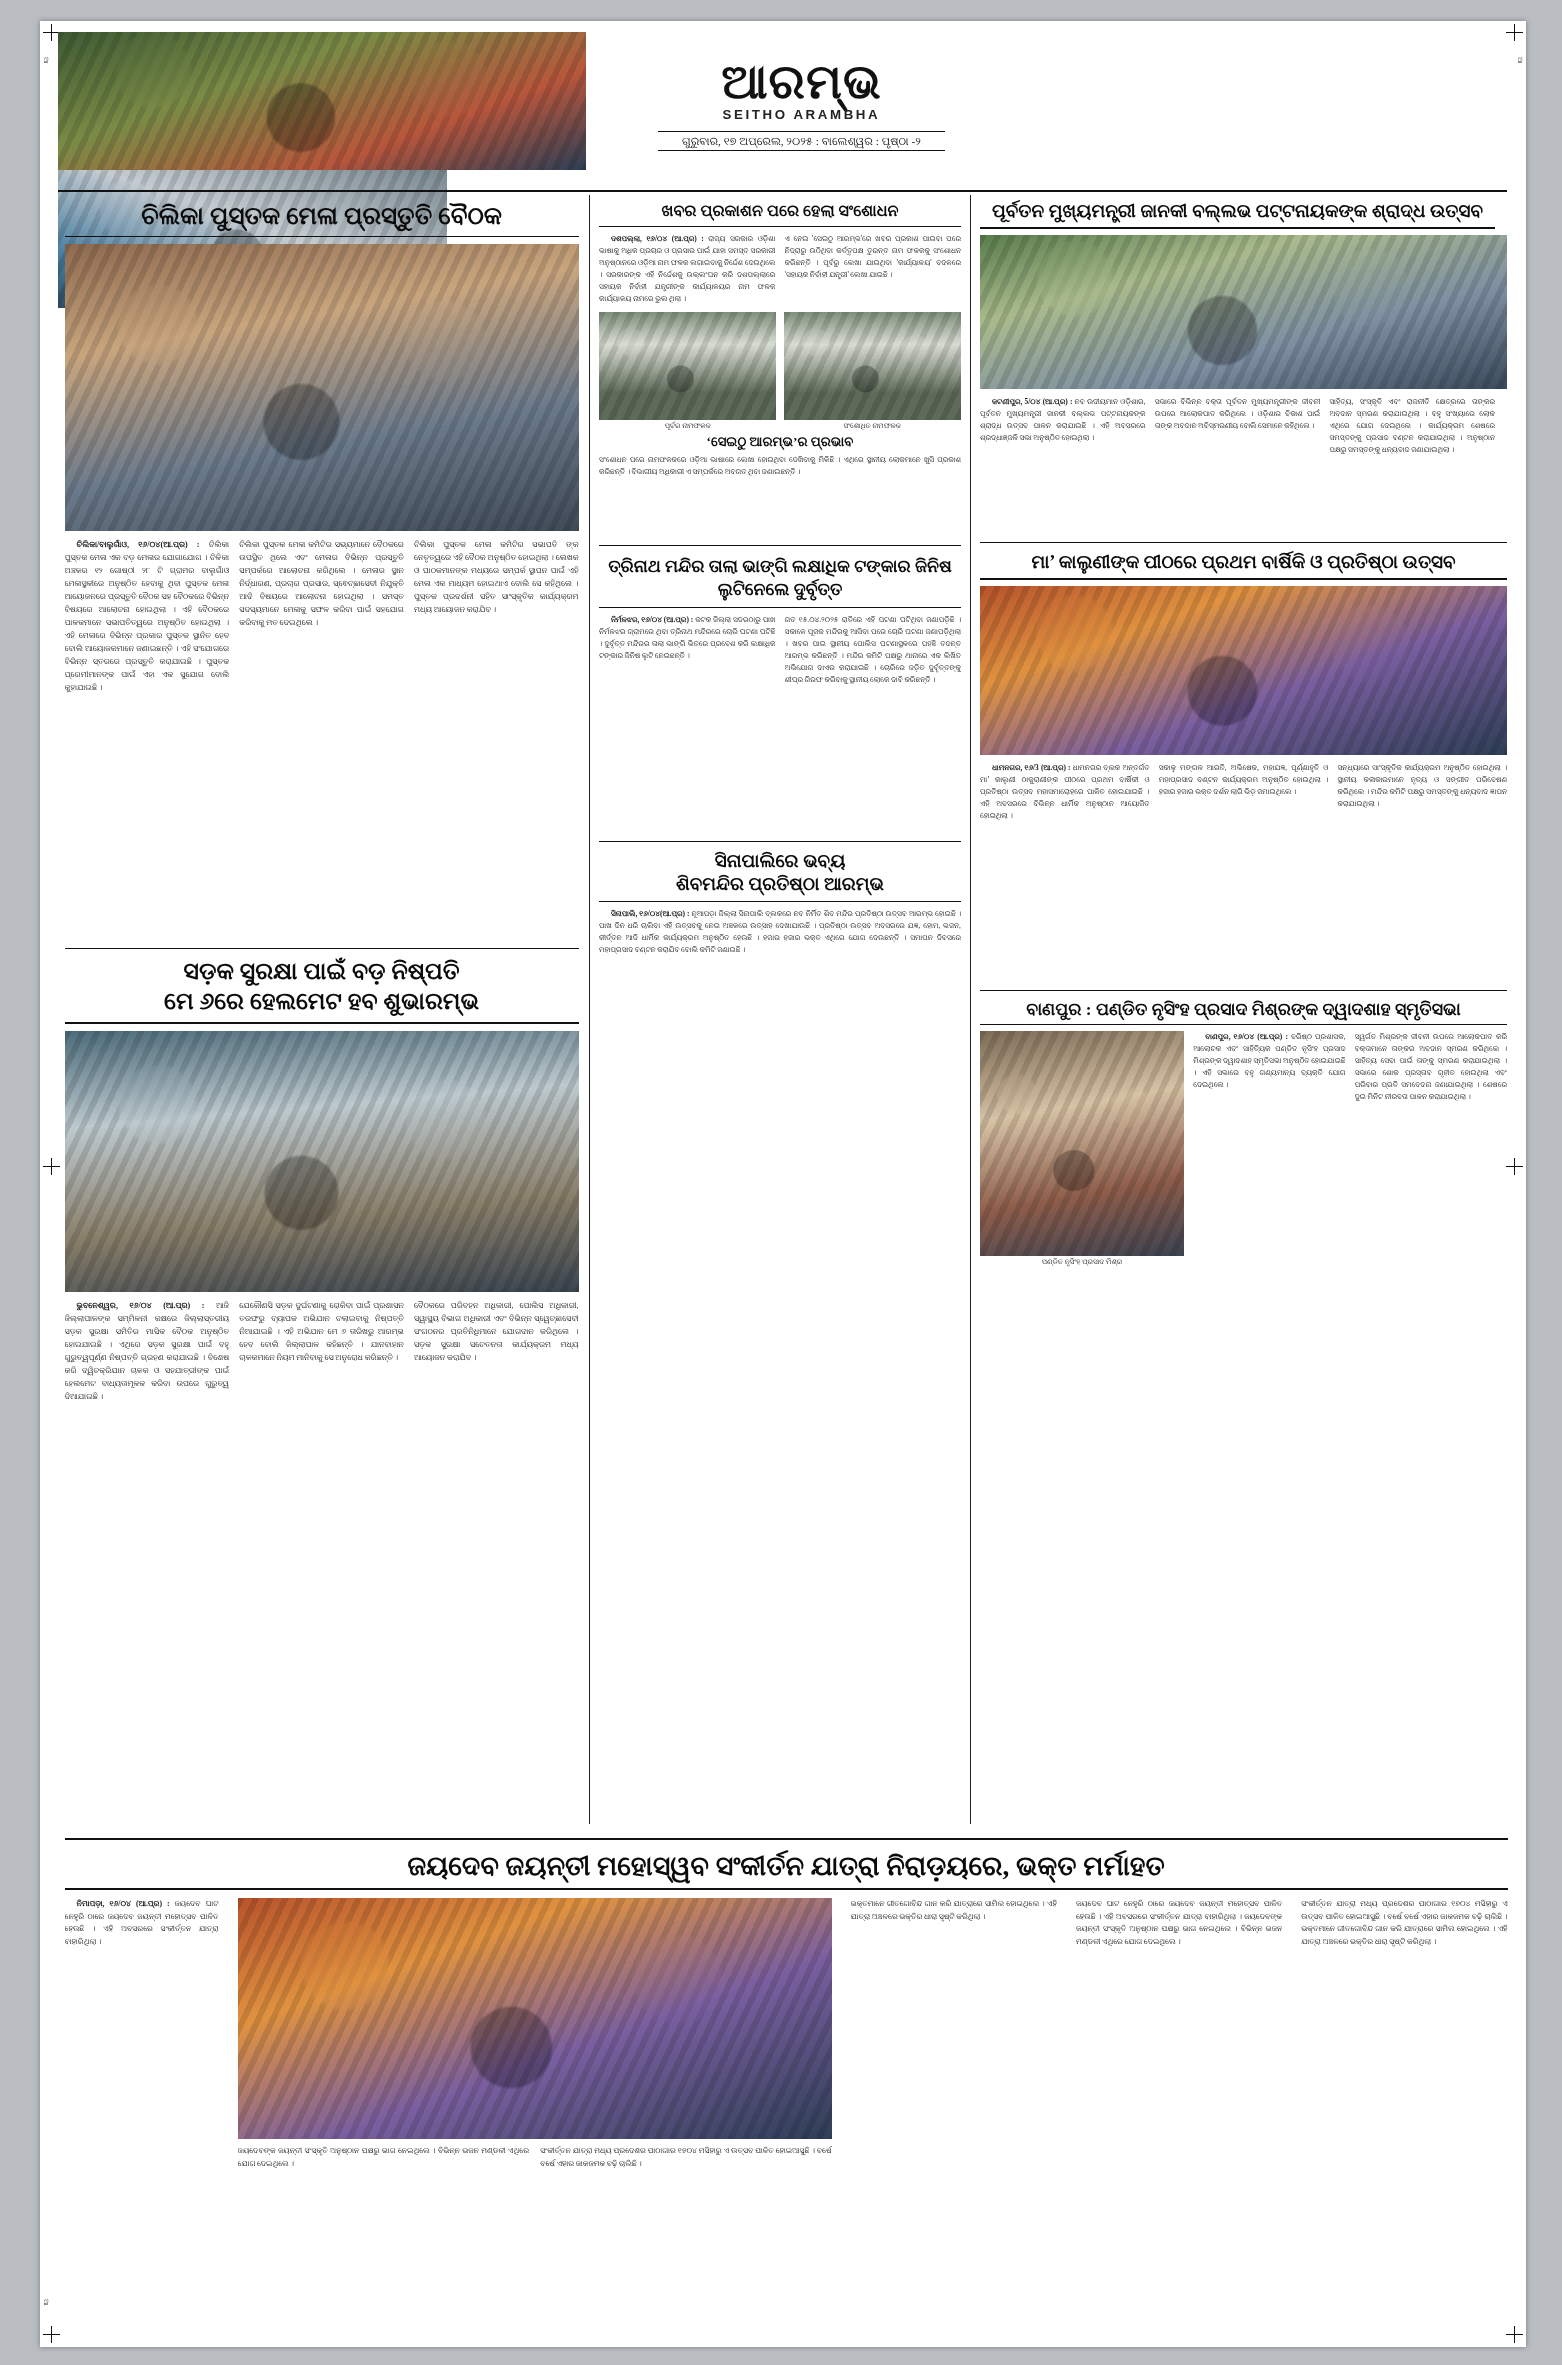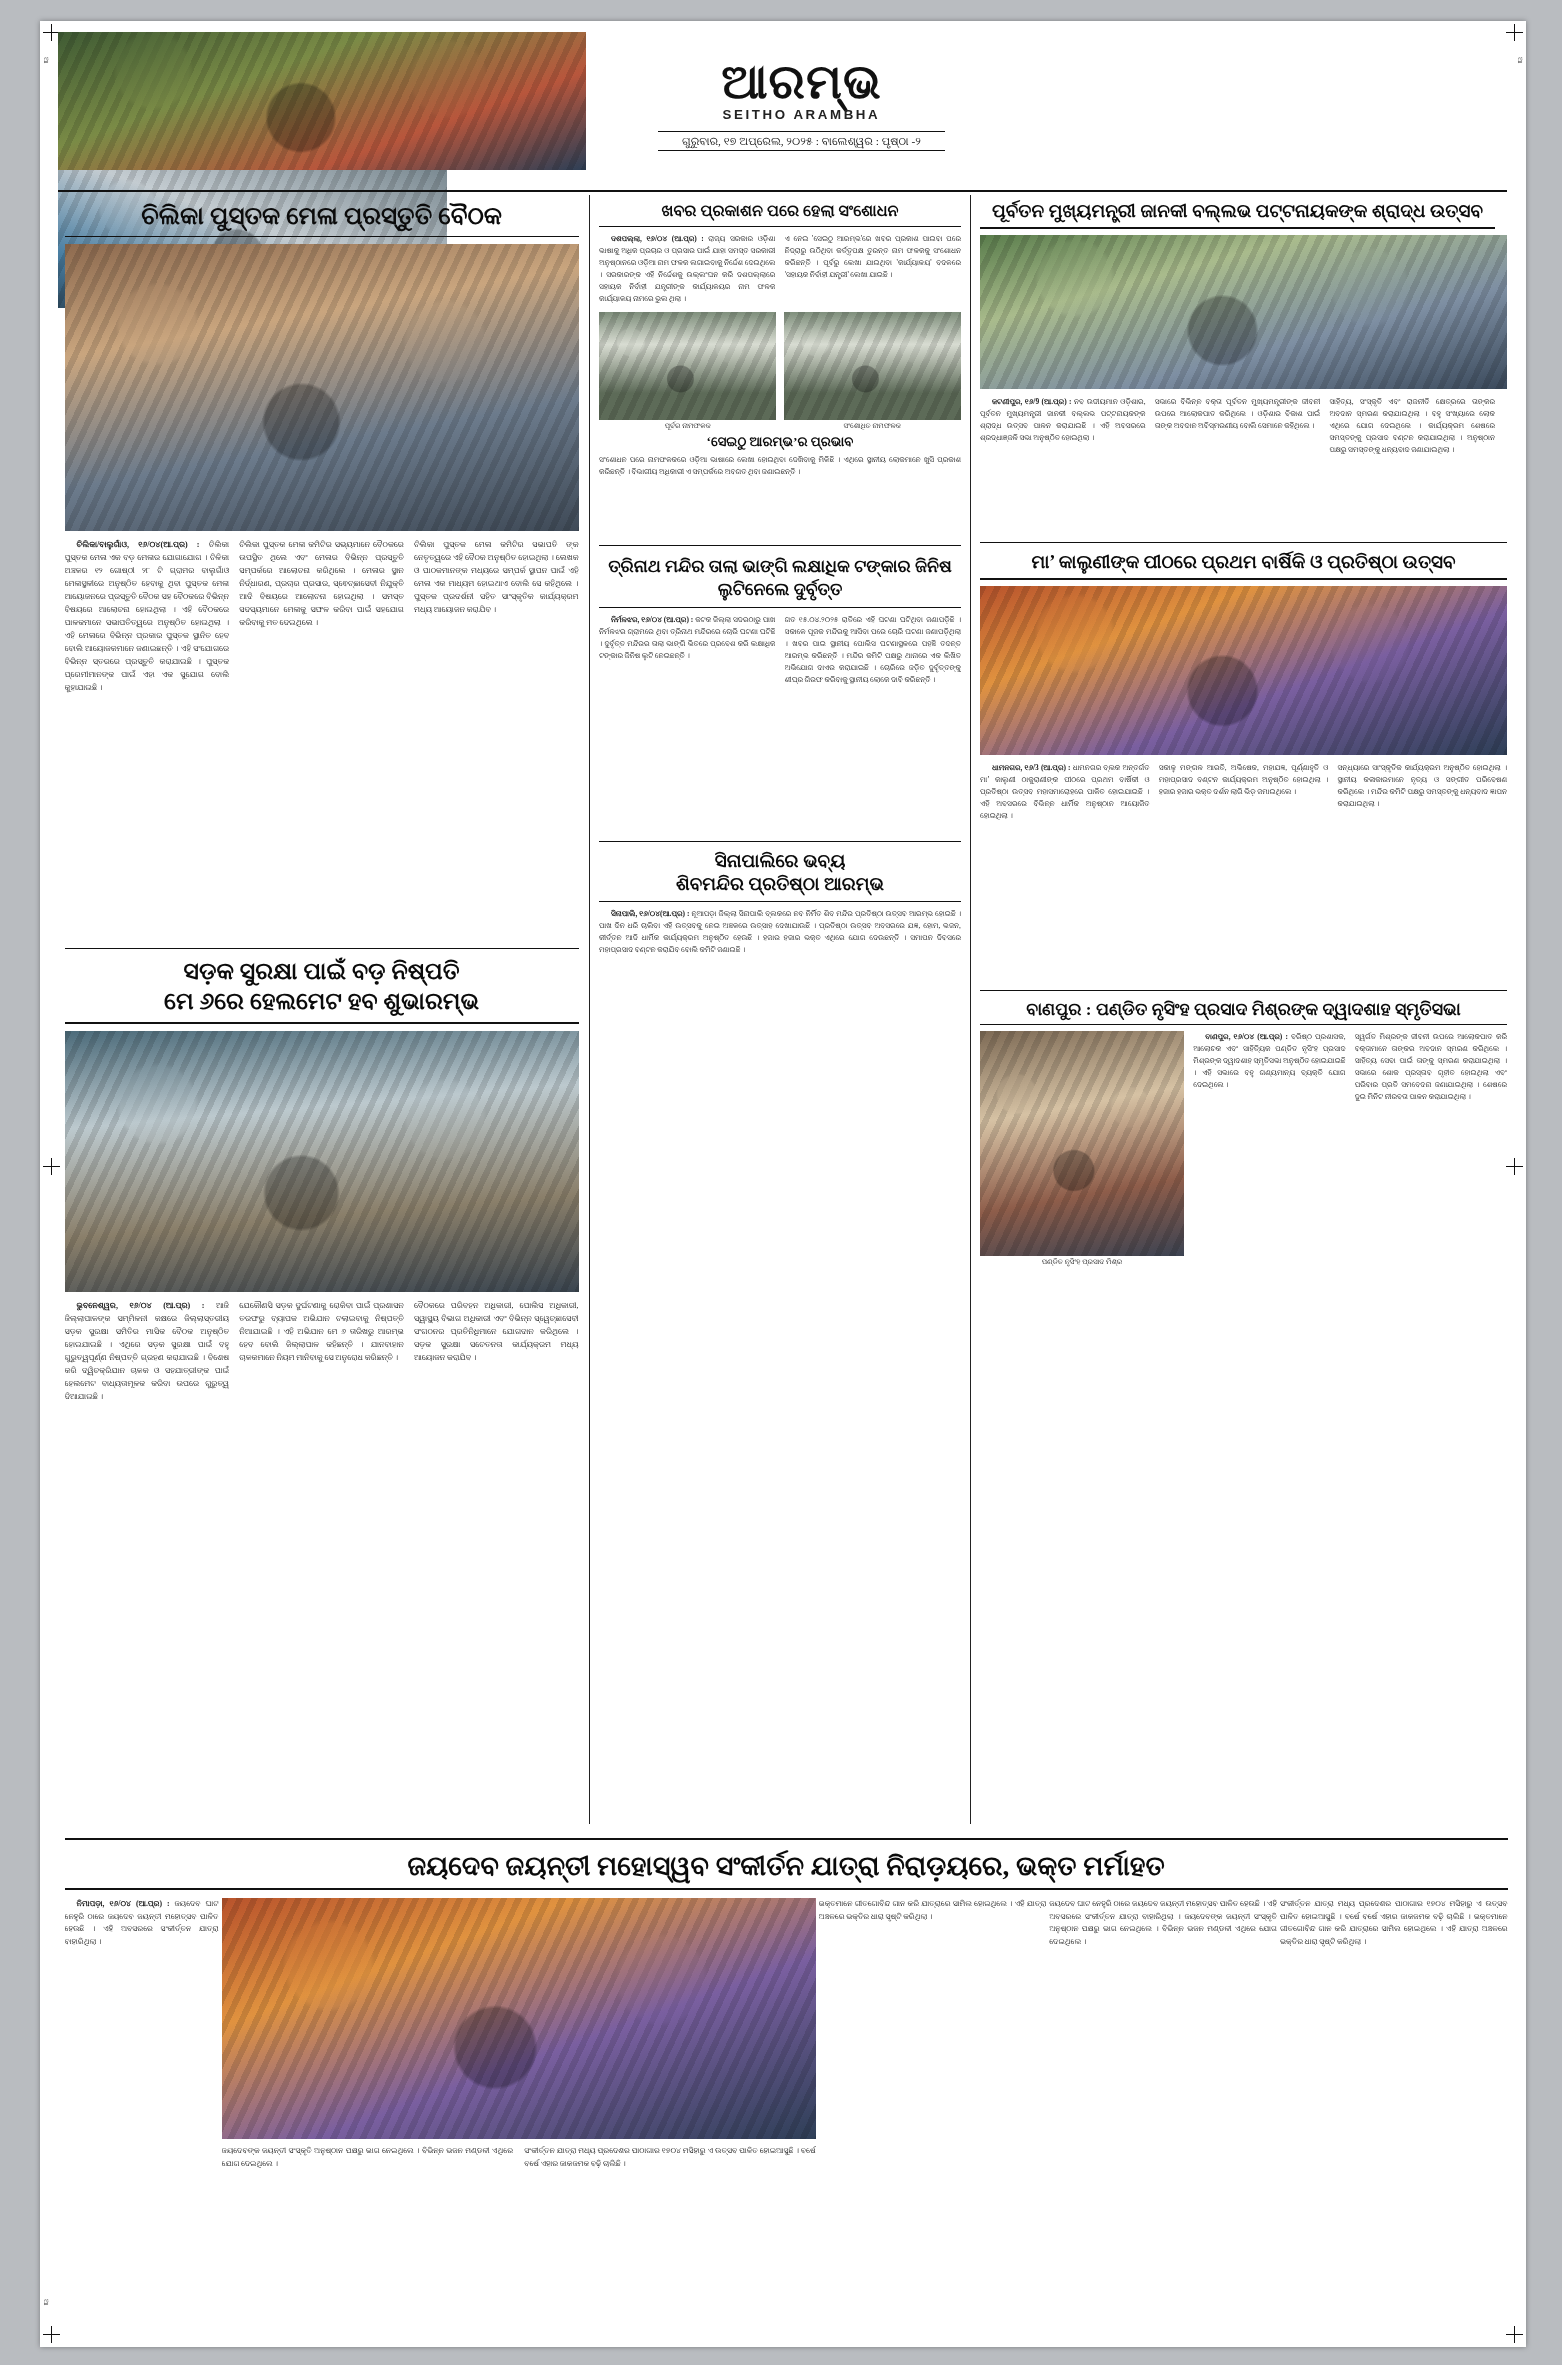--- a/index.html
+++ b/index.html
@@ -229,21 +229,21 @@
   </div>
 
   <div class="block" style="left:940px;top:180px;width:515px;">
     <div class="hl" style="font-size:18.4px;text-align:center;">ପୂର୍ବତନ ମୁଖ୍ୟମନ୍ତ୍ରୀ ଜାନକୀ ବଲ୍ଲଭ ପଟ୍ଟନାୟକଙ୍କ ଶ୍ରାଦ୍ଧ ଉତ୍ସବ</div>
     <div class="rule" style="margin-top:5.1px;"></div>
 
     <div class="ph ph-group" style="margin-top:6.1px;width:527px;height:154px;"></div>
 
     <div class="colwrap" style="margin-top:7.2px;gap:9.2px;">
       <div class="col-text" style="font-size:7.4px;">
-        <span class="lead">ଜଟଣୀପୁର, ୧୬/9 (ଆ.ପ୍ର) :</span>
+        <span class="lead">ଜଟଣୀପୁର, 5/୦୪ (ଆ.ପ୍ର) :</span>
         <span>ନବ ଉଦୀୟମାନ ଓଡ଼ିଶାର, ପୂର୍ବତନ ମୁଖ୍ୟମନ୍ତ୍ରୀ ଜାନକୀ ବଲ୍ଲଭ ପଟ୍ଟନାୟକଙ୍କ ଶ୍ରାଦ୍ଧ ଉତ୍ସବ ପାଳନ କରାଯାଇଛି । ଏହି ଅବସରରେ ଶ୍ରଦ୍ଧାଞ୍ଜଳି ସଭା ଅନୁଷ୍ଠିତ ହୋଇଥିଲା ।</span>
       </div>
       <div class="col-text" style="font-size:7.4px;">
         <span>ସଭାରେ ବିଭିନ୍ନ ବକ୍ତା ପୂର୍ବତନ ମୁଖ୍ୟମନ୍ତ୍ରୀଙ୍କ ଜୀବନୀ ଉପରେ ଆଲୋକପାତ କରିଥିଲେ । ଓଡ଼ିଶାର ବିକାଶ ପାଇଁ ତାଙ୍କ ଅବଦାନ ଅବିସ୍ମରଣୀୟ ବୋଲି ସେମାନେ କହିଥିଲେ ।</span>
       </div>
       <div class="col-text" style="font-size:7.4px;">
         <span>ସାହିତ୍ୟ, ସଂସ୍କୃତି ଏବଂ ରାଜନୀତି କ୍ଷେତ୍ରରେ ତାଙ୍କର ଅବଦାନ ସ୍ମରଣ କରାଯାଇଥିଲା । ବହୁ ସଂଖ୍ୟାରେ ଲୋକ ଏଥିରେ ଯୋଗ ଦେଇଥିଲେ ।</span>
         <span>କାର୍ଯ୍ୟକ୍ରମ ଶେଷରେ ସମସ୍ତଙ୍କୁ ପ୍ରସାଦ ବଣ୍ଟନ କରାଯାଇଥିଲା । ଅନୁଷ୍ଠାନ ପକ୍ଷରୁ ସମସ୍ତଙ୍କୁ ଧନ୍ୟବାଦ ଜଣାଯାଇଥିଲା ।</span>
       </div>
     </div>
@@ -292,21 +292,21 @@
       </div>
     </div>
   </div>
 
   <div class="rule" style="position:absolute;left:24.6px;top:1817px;width:1443px;height:2px;"></div>
 
   <div class="block" style="left:24.6px;top:1830px;width:1443px;">
     <div class="hl" style="font-size:27px;text-align:center;">ଜୟଦେବ ଜୟନ୍ତୀ ମହୋସ୍ୱବ ସଂକୀର୍ତନ ଯାତ୍ରା ନିରାଡ଼ୟରେ, ଭକ୍ତ ମର୍ମାହତ</div>
     <div class="rule" style="margin-top:6.1px;"></div>
 
-    <div style="display:flex;gap:3px;margin-top:8.2px;">
+    <div style="display:flex;gap:19px;margin-top:8.2px;">
       <div class="col-text" style="width:154px;font-size:7.7px;">
         <span class="lead">ନିମାପଡ଼ା, ୧୬/୦୪ (ଆ.ପ୍ର) :</span>
         <span>ଜୟଦେବ ଘାଟ ନେହୁରି ଠାରେ ଜୟଦେବ ଜୟନ୍ତୀ ମହୋତ୍ସବ ପାଳିତ ହେଉଛି । ଏହି ଅବସରରେ ସଂକୀର୍ତ୍ତନ ଯାତ୍ରା ବାହାରିଥିଲା ।</span>
       </div>
 
       <div style="width:594px;">
         <div class="ph ph-festival" style="height:241px;"></div>
         <div style="display:flex;gap:11.3px;margin-top:6.1px;">
           <div class="col-text" style="flex:1;font-size:7.7px;">ଜୟଦେବଙ୍କ ଜୟନ୍ତୀ ସଂସ୍କୃତି ଅନୁଷ୍ଠାନ ପକ୍ଷରୁ ଭାଗ ନେଇଥିଲେ । ବିଭିନ୍ନ ଭଜନ ମଣ୍ଡଳୀ ଏଥିରେ ଯୋଗ ଦେଇଥିଲେ ।</div>
           <div class="col-text" style="flex:1;font-size:7.7px;">ସଂକୀର୍ତ୍ତନ ଯାତ୍ରା ମଧ୍ୟ ପ୍ରଦେଶର ପାଠାଗାର ୧୭୦୪ ମସିହାରୁ ଏ ଉତ୍ସବ ପାଳିତ ହୋଇଆସୁଛି । ବର୍ଷେ ବର୍ଷେ ଏହାର ଜାକଜମକ ବଢ଼ି ଚାଲିଛି ।</div>

